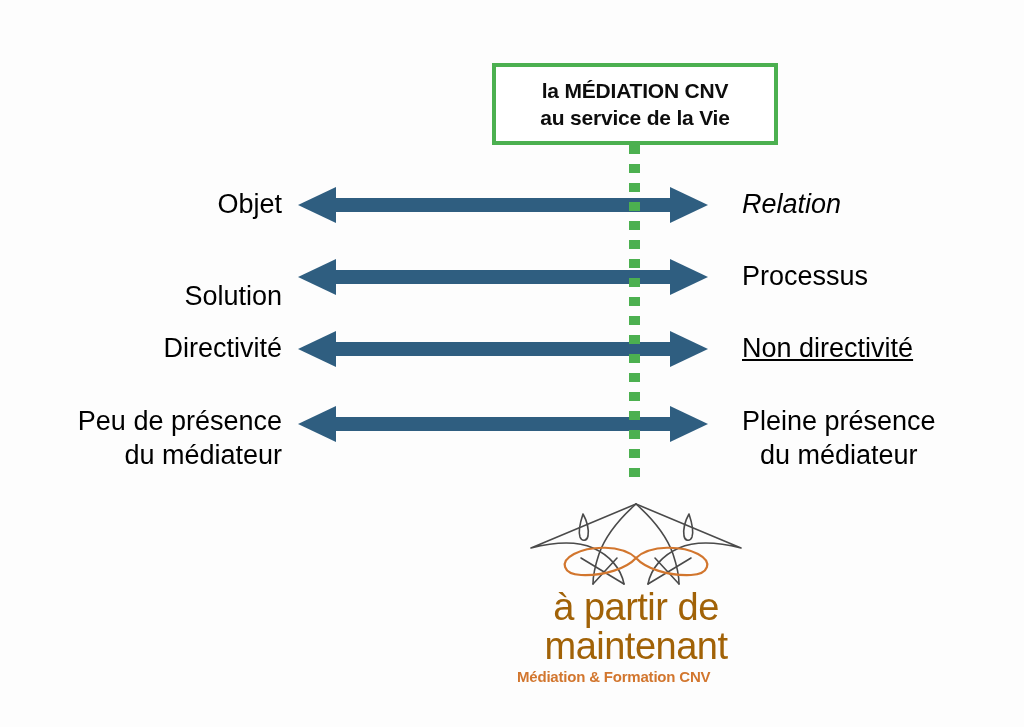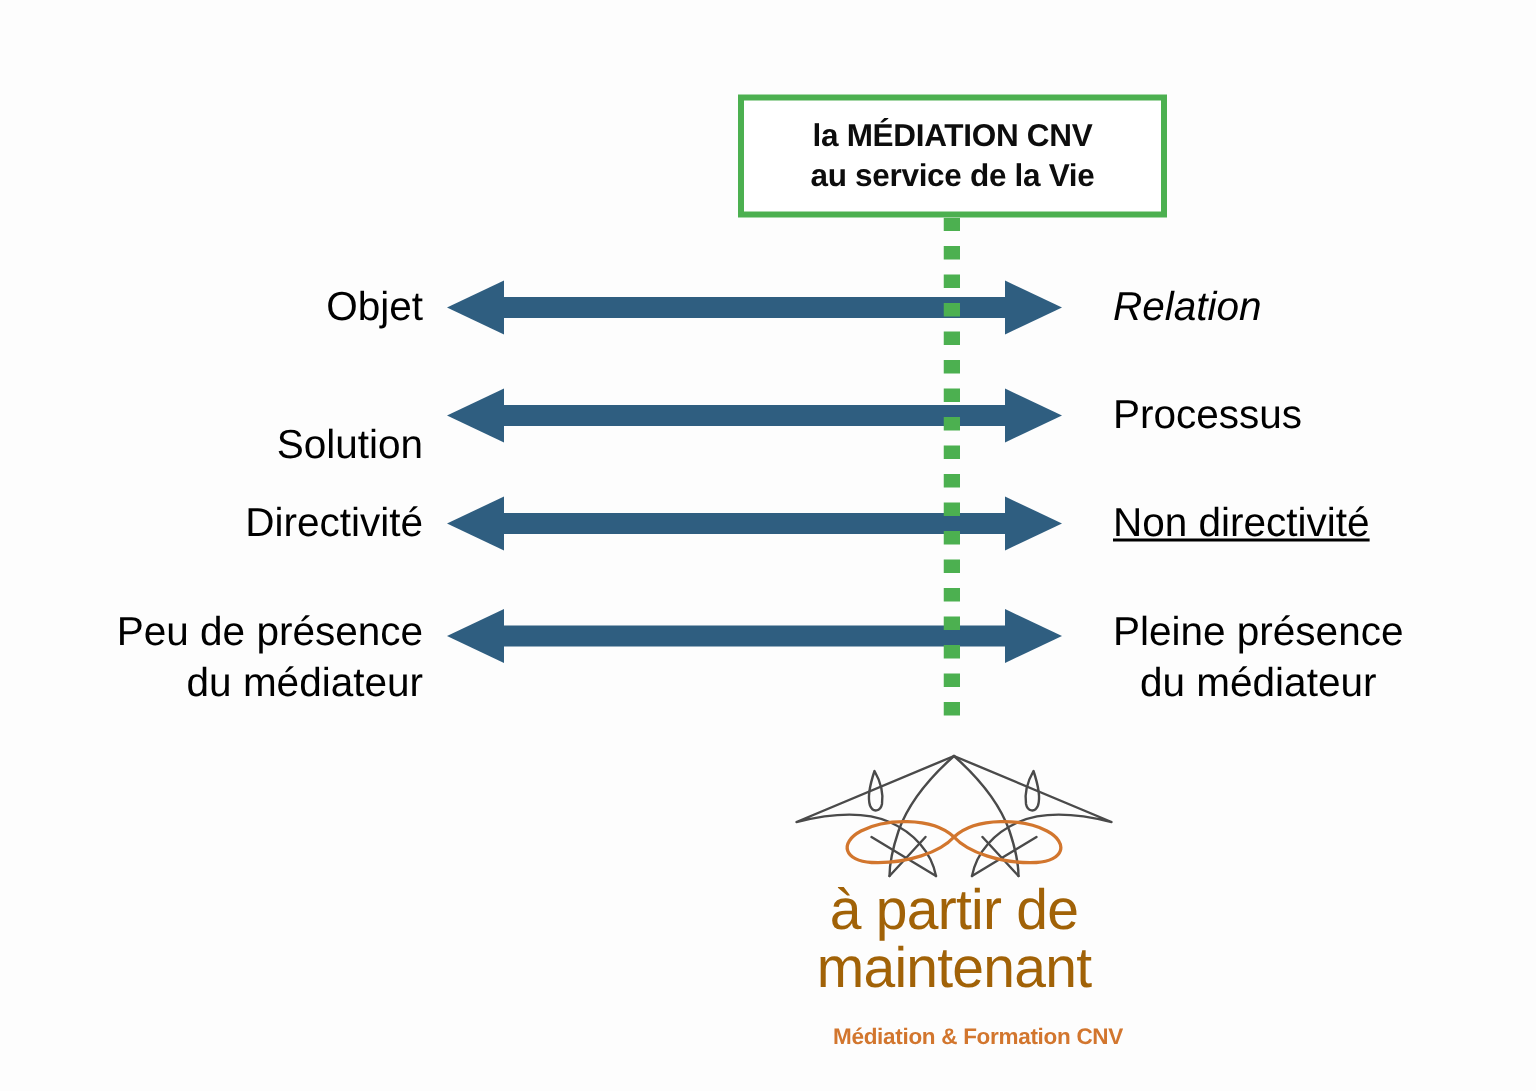--- a/index.html
+++ b/index.html
@@ -110,30 +110,28 @@
     top: 92px;
     width: 238px;
     text-align: center;
     font-size: 38px;
     line-height: 39px;
     color: #a16207;
     letter-spacing: -0.5px;
   }
   .logo-tag {
     position: absolute;
-    left: 16px;
+    left: 0;
     top: 172px;
     width: 238px;
-    text-align: center;
     font-size: 15px;
     font-weight: bold;
     color: #d2762e;
     letter-spacing: -0.2px;
     white-space: nowrap;
-    margin-top: 15px;
   }
 </style>
 </head>
 <body>
 
 <div id="stage">
 
   <div class="title-box">
     <div class="title-line">la MÉDIATION CNV</div>
     <div class="title-line">au service de la Vie</div>

